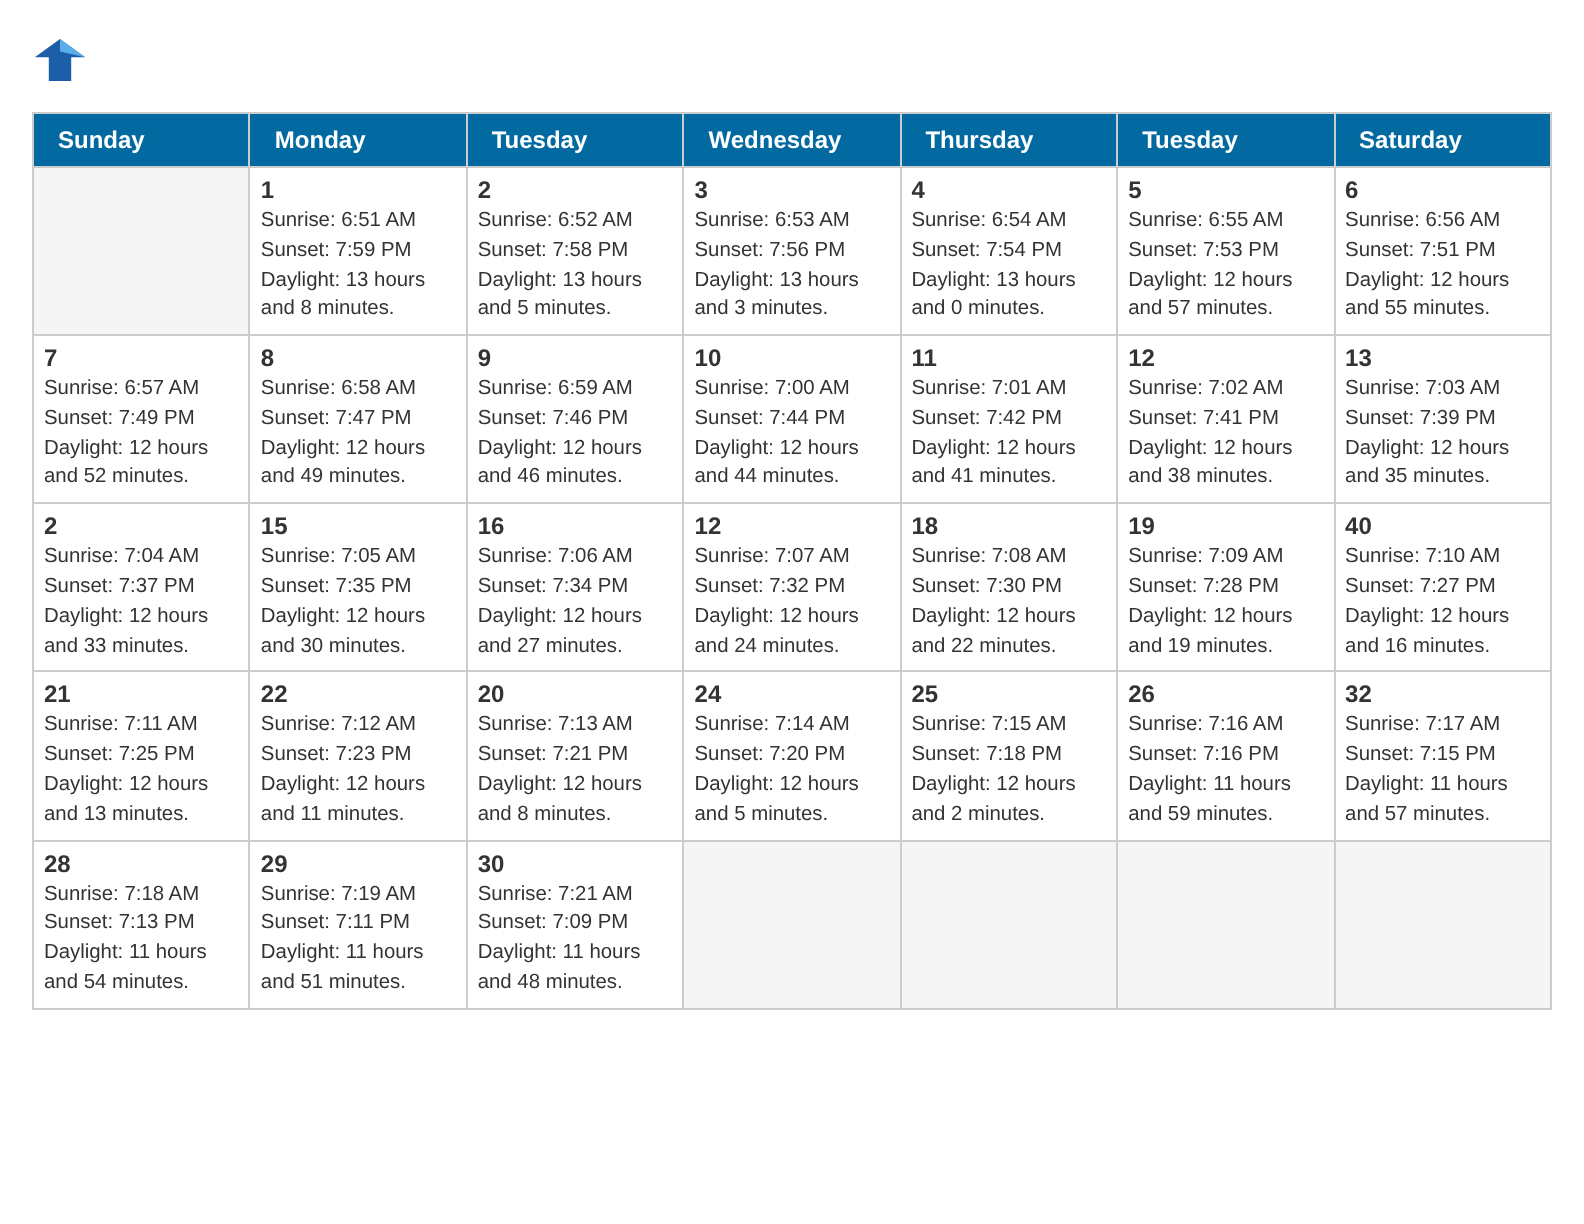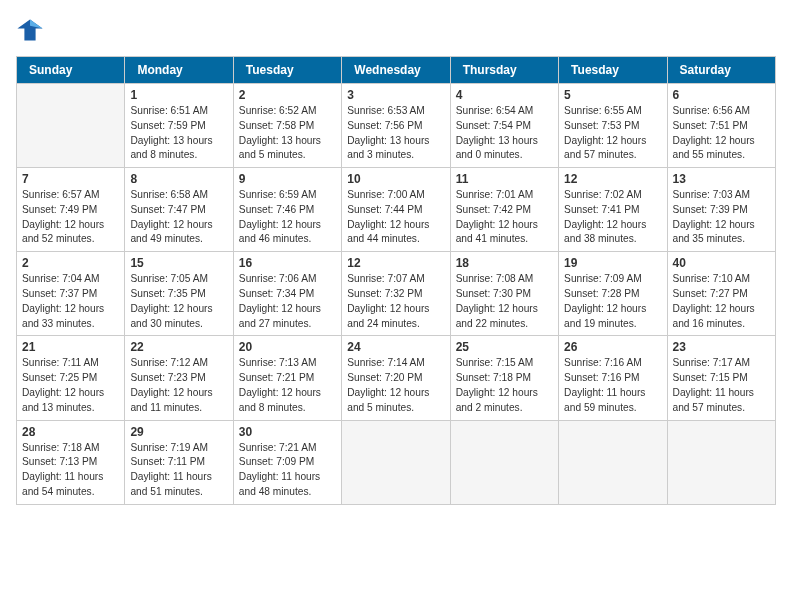--- a/index.html
+++ b/index.html
@@ -220,21 +220,21 @@
         </td>
         <td>
           <span class="day-num">25</span>
           <div class="day-info">Sunrise: 7:15 AM<br>Sunset: 7:18 PM<br>Daylight: 12 hours<br>and 2 minutes.</div>
         </td>
         <td>
           <span class="day-num">26</span>
           <div class="day-info">Sunrise: 7:16 AM<br>Sunset: 7:16 PM<br>Daylight: 11 hours<br>and 59 minutes.</div>
         </td>
         <td>
-          <span class="day-num">23</span>
+          <span class="day-num">32</span>
           <div class="day-info">Sunrise: 7:17 AM<br>Sunset: 7:15 PM<br>Daylight: 11 hours<br>and 57 minutes.</div>
         </td>
       </tr>
       <tr>
         <td>
           <span class="day-num">28</span>
           <div class="day-info">Sunrise: 7:18 AM<br>Sunset: 7:13 PM<br>Daylight: 11 hours<br>and 54 minutes.</div>
         </td>
         <td>
           <span class="day-num">29</span>

